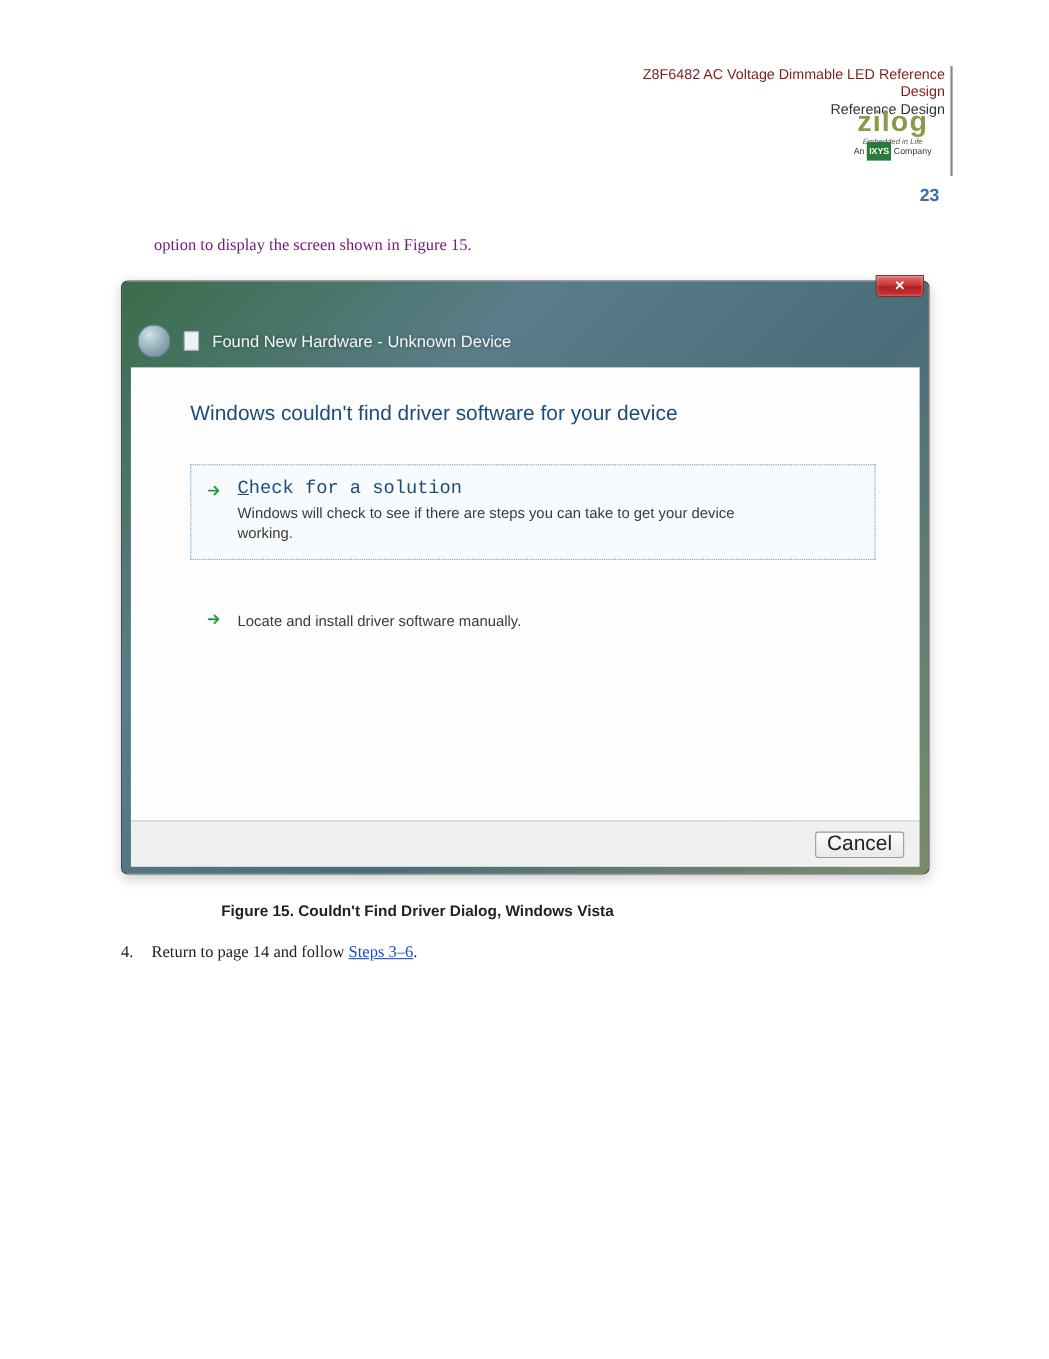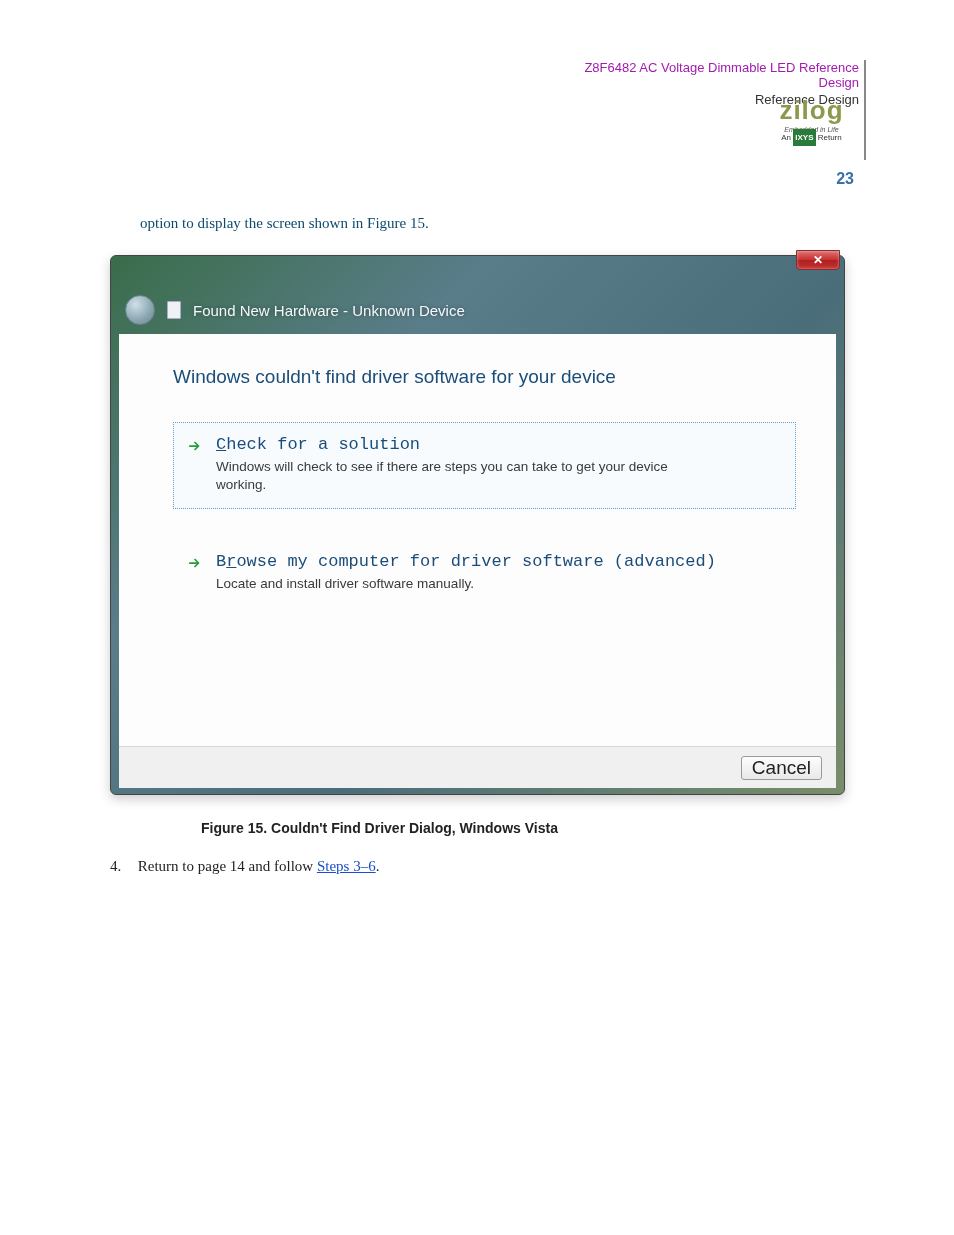--- a/index.html
+++ b/index.html
@@ -12,21 +12,21 @@
     color: #222;
   }
   .page-header {
     position: absolute;
     top: 60px;
     right: 95px;
     width: 300px;
     text-align: right;
     font-size: 13px;
   }
-  .page-header .doc-title { color: #a21caf; }
+  .page-header .doc-title { color: #7f1d1d; }
   .page-header .doc-subtitle { color: #333; margin-top: 2px; }
   .vbar {
     position: absolute;
     top: 60px;
     right: 88px;
     width: 2px;
     height: 100px;
     background: #888;
   }
   .logo-block {
@@ -67,21 +67,21 @@
     font-size: 16px;
     color: #3a6fa8;
     font-weight: bold;
   }
   .option-text {
     position: absolute;
     top: 215px;
     left: 140px;
     font-family: Georgia, "Times New Roman", serif;
     font-size: 15px;
-    color: #0c4a6e;
+    color: #701a75;
   }
 
   
   .dialog-wrap {
     position: absolute;
     top: 255px;
     left: 110px;
     width: 735px;
     height: 540px;
     background: linear-gradient(135deg, #3a6d4a 0%, #5a7d8a 30%, #4a6d7a 60%, #7a8d6a 100%);
@@ -248,21 +248,21 @@
 
 <div class="page-header">
   <div class="doc-title">Z8F6482 AC Voltage Dimmable LED Reference Design</div>
   <div class="doc-subtitle">Reference Design</div>
 </div>
 <div class="vbar"></div>
 <div class="logo-block">
   <div class="zilog">zilog</div>
   <div class="tag1">Embedded in Life</div>
   <div class="tag2">
-    <span>An </span><span class="ixys">IXYS</span><span> Return</span>
+    <span>An </span><span class="ixys">IXYS</span><span> Company</span>
   </div>
 </div>
 <div class="page-number">23</div>
 
 <div class="option-text">option to display the screen shown in Figure 15.</div>
 
 <div class="dialog-wrap">
   <div class="close-btn">
     <span>✕</span>
   </div>
@@ -291,23 +291,20 @@
       </div>
       <div class="opt-desc">Windows will check to see if there are steps you can take to get your device working.</div>
     </div>
 
     <div class="option-box">
       <span class="arrow-icon">
         <svg viewBox="0 0 16 16">
             <path d="M2 8 L12 8 M8 4 L12 8 L8 12" stroke="#2a9a3a" stroke-width="2" fill="none" stroke-linecap="round" stroke-linejoin="round"></path>
           </svg>
       </span>
-      <div class="opt-title">
-        <span>B</span><span class="ul">r</span><span>owse my computer for driver software (advanced)</span>
-      </div>
       <div class="opt-desc">Locate and install driver software manually.</div>
     </div>
   </div>
   <div class="dialog-footer">
     <button class="cancel-button">Cancel</button>
   </div>
 </div>
 
 <div class="figure-caption">Figure 15. Couldn't Find Driver Dialog, Windows Vista</div>
 

